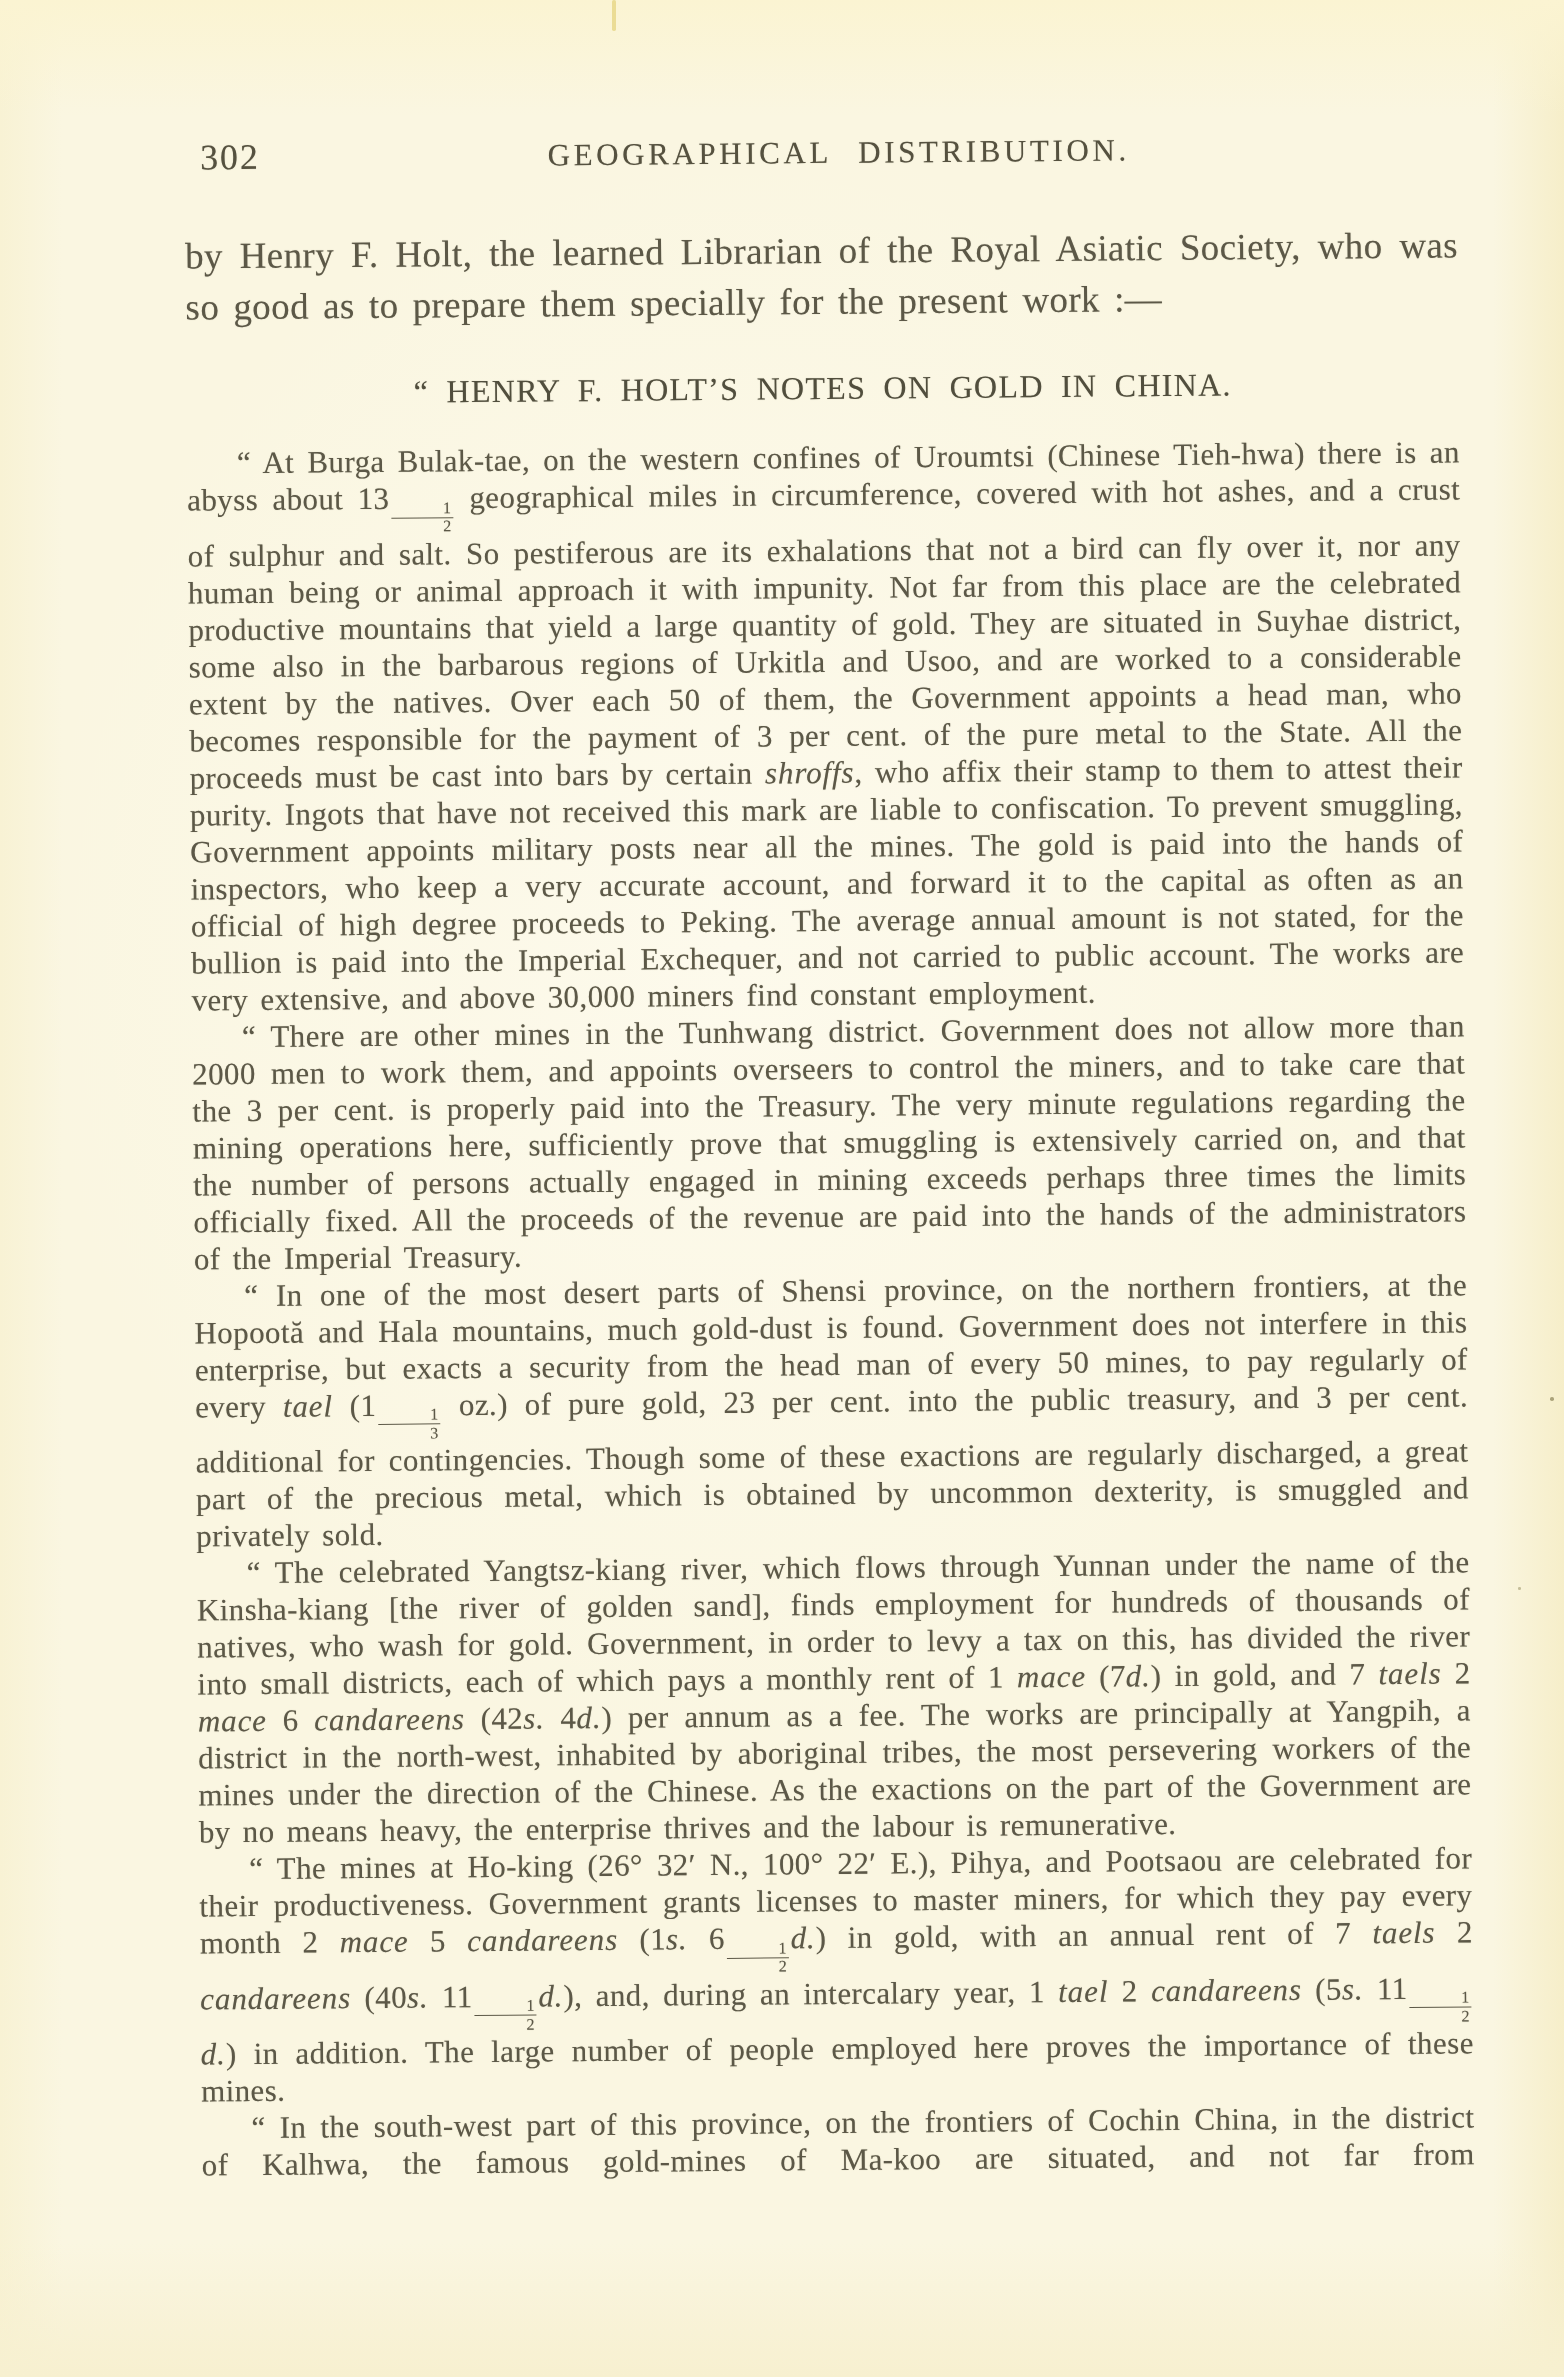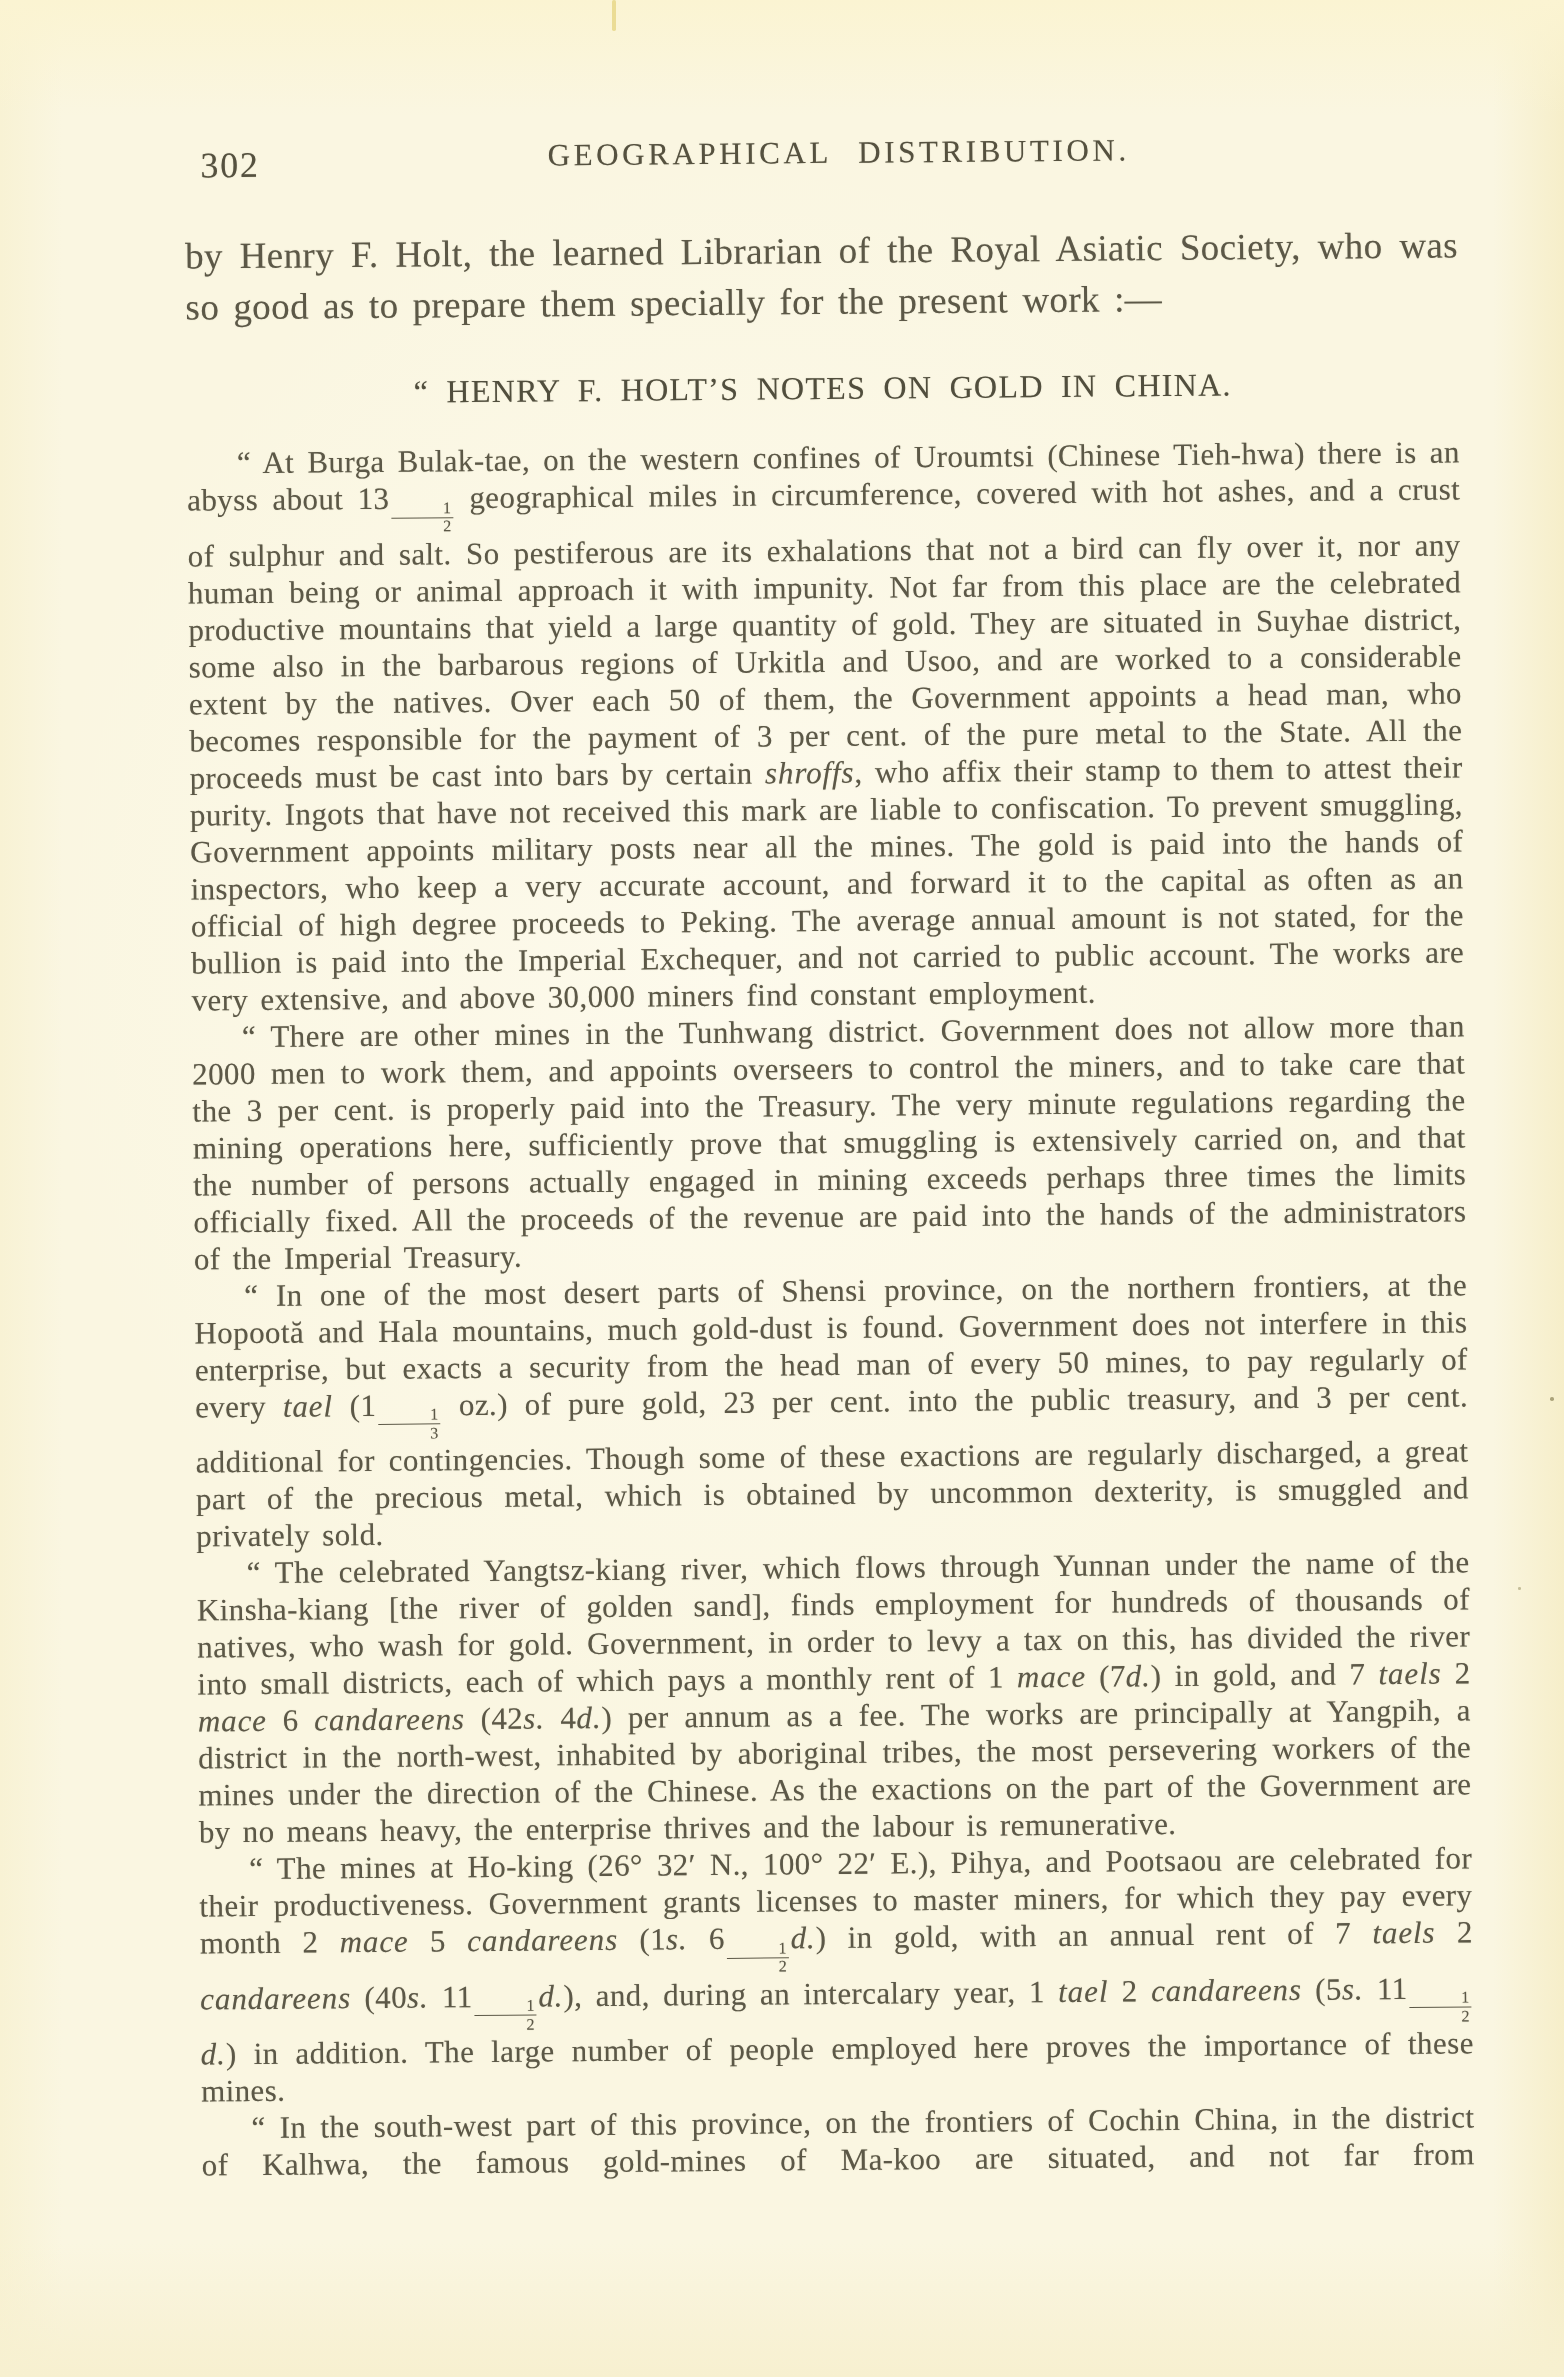--- a/index.html
+++ b/index.html
@@ -23,21 +23,21 @@
     left:184px;top:131px;
     width:1273px;
     transform:rotate(-0.5deg);
     transform-origin:50% 0;
     color:#5c5847;
     text-shadow:0 0 0.9px rgba(92,88,71,0.45);
   }
   .pagehead{position:relative;height:47px;color:#55513f;}
   .pagenum{
     position:absolute;left:16px;top:0;
-    font-size:36px;letter-spacing:1.8px;line-height:43px;margin-top:8px;
+    font-size:36px;letter-spacing:1.8px;line-height:43px;
   }
   .runhead{
     display:block;text-align:center;
     font-size:31px;letter-spacing:3.6px;word-spacing:16px;line-height:43px;
     padding-left:36px;
   }
   .intro{
     margin:47px 0 0 0;
     font-size:37px;line-height:51px;
     text-align:justify;word-spacing:4.5px;letter-spacing:0.4px;

